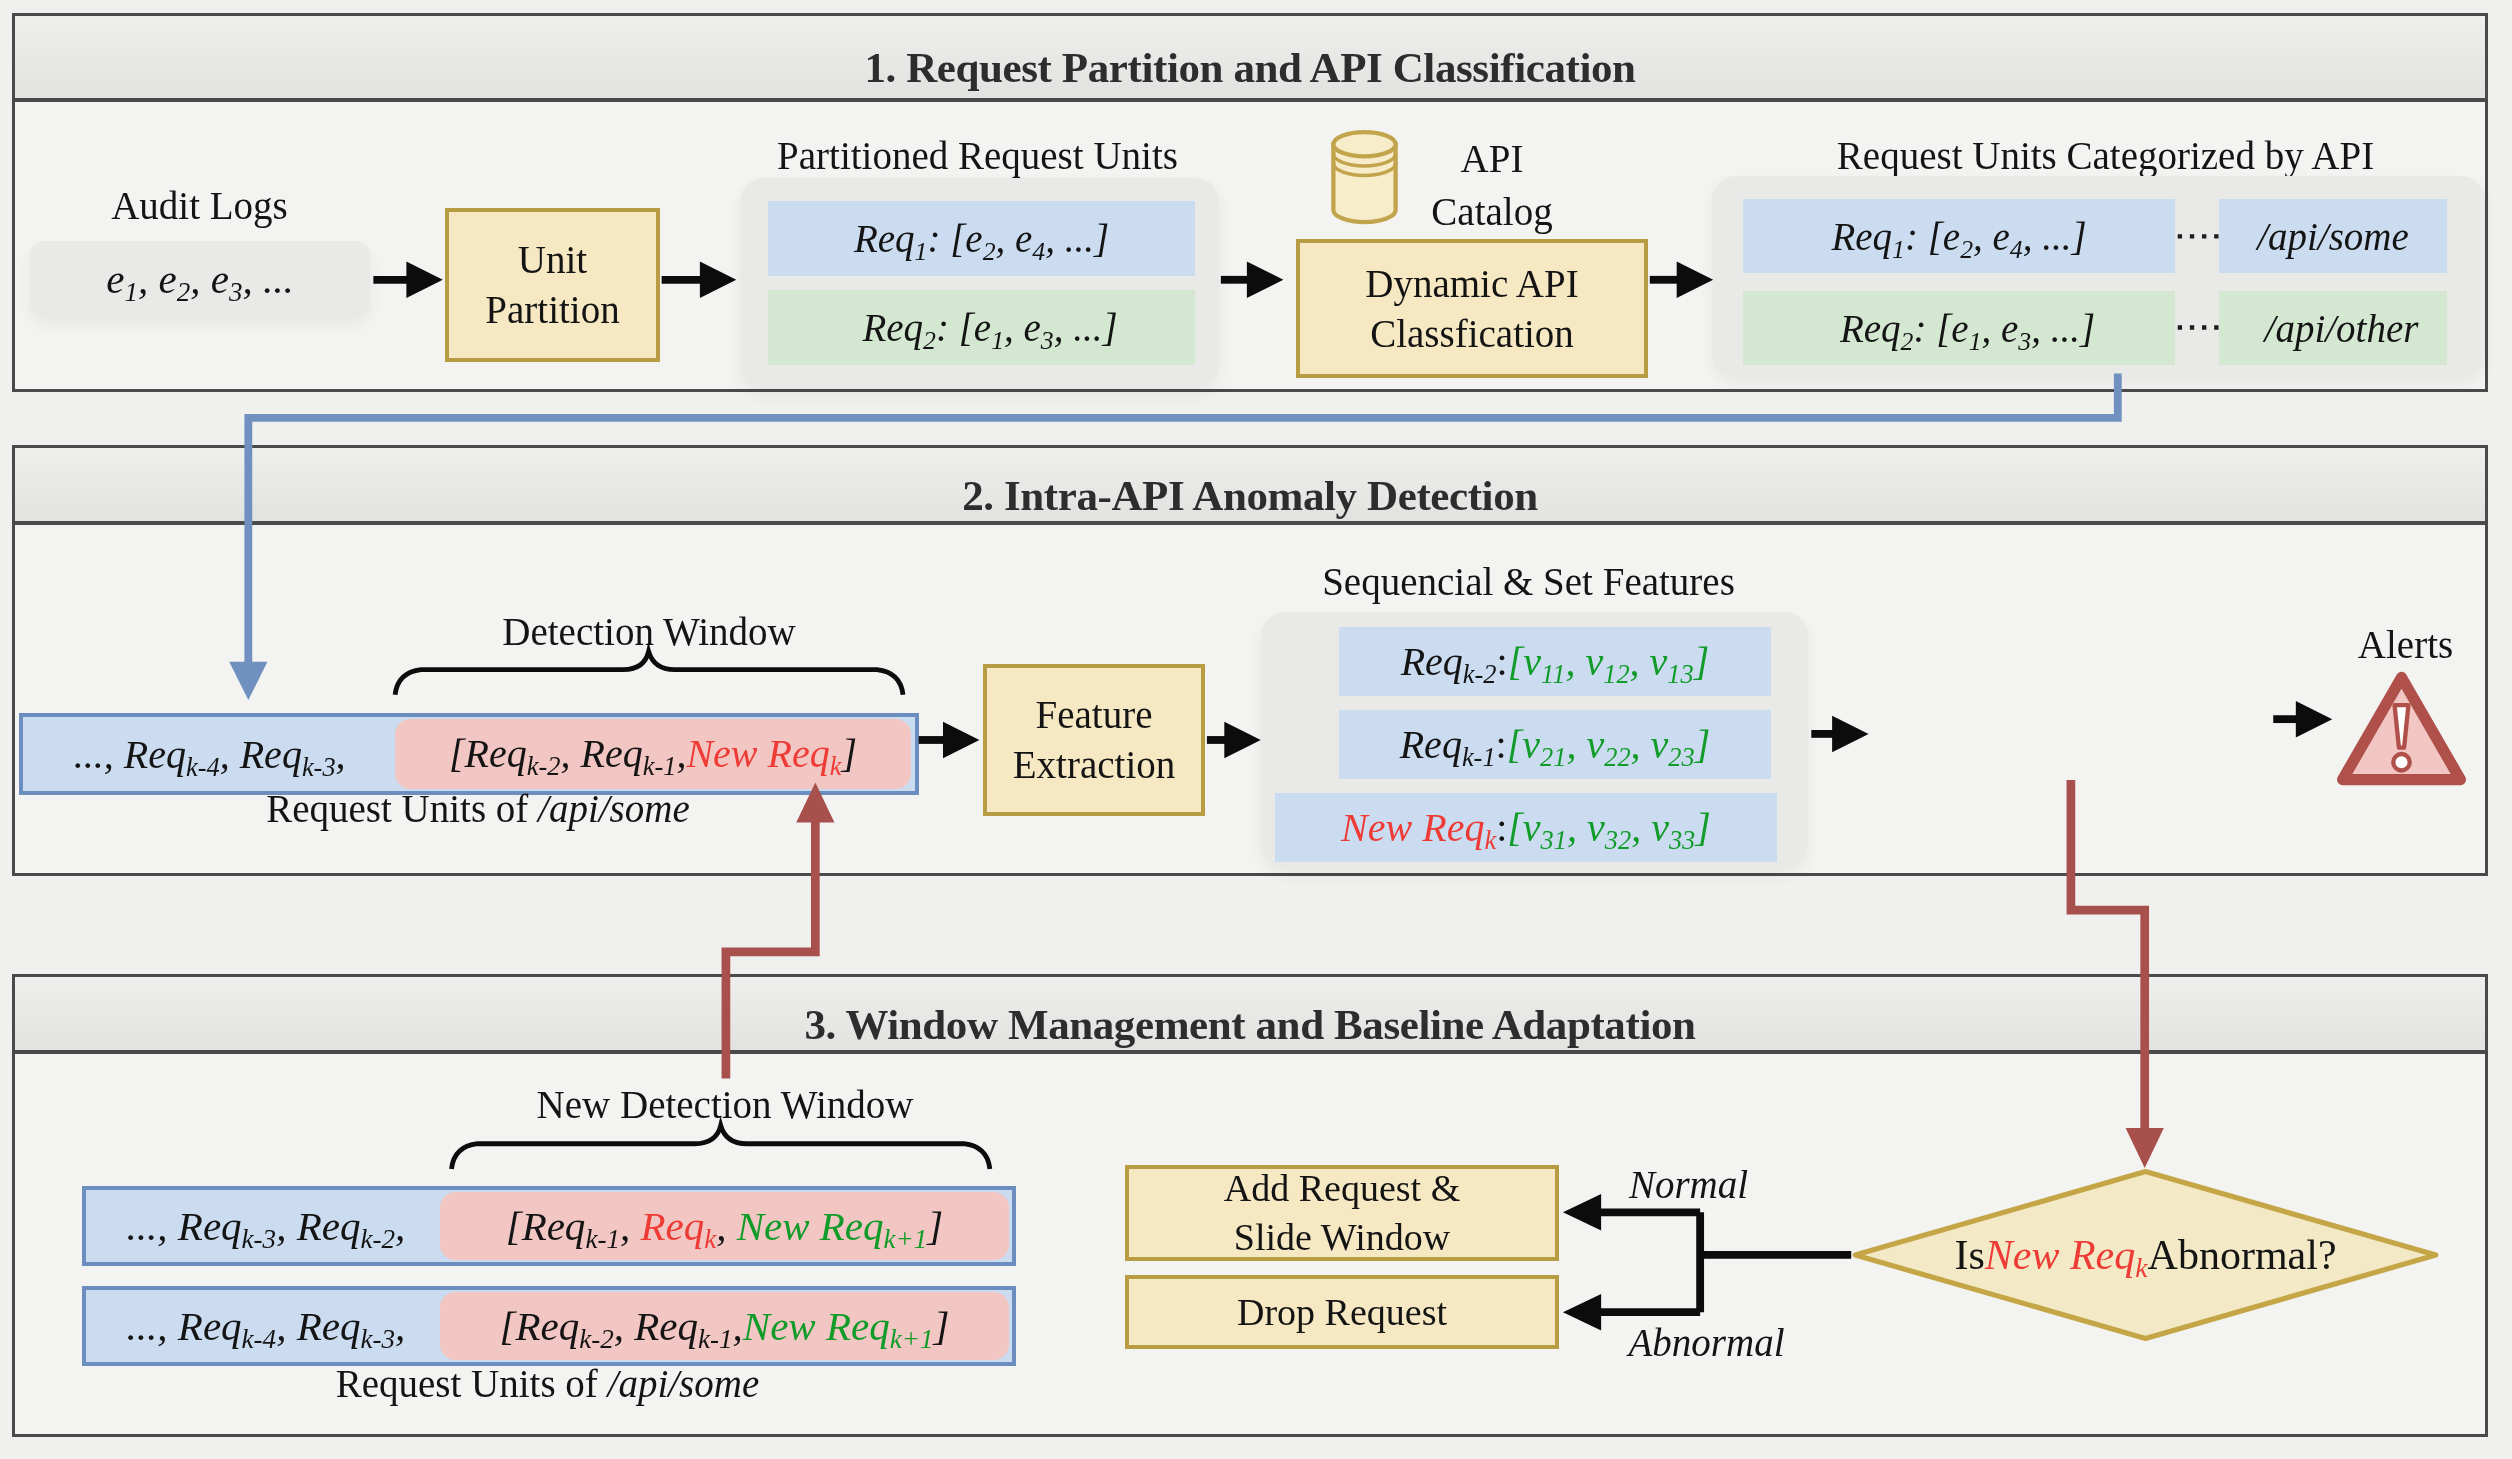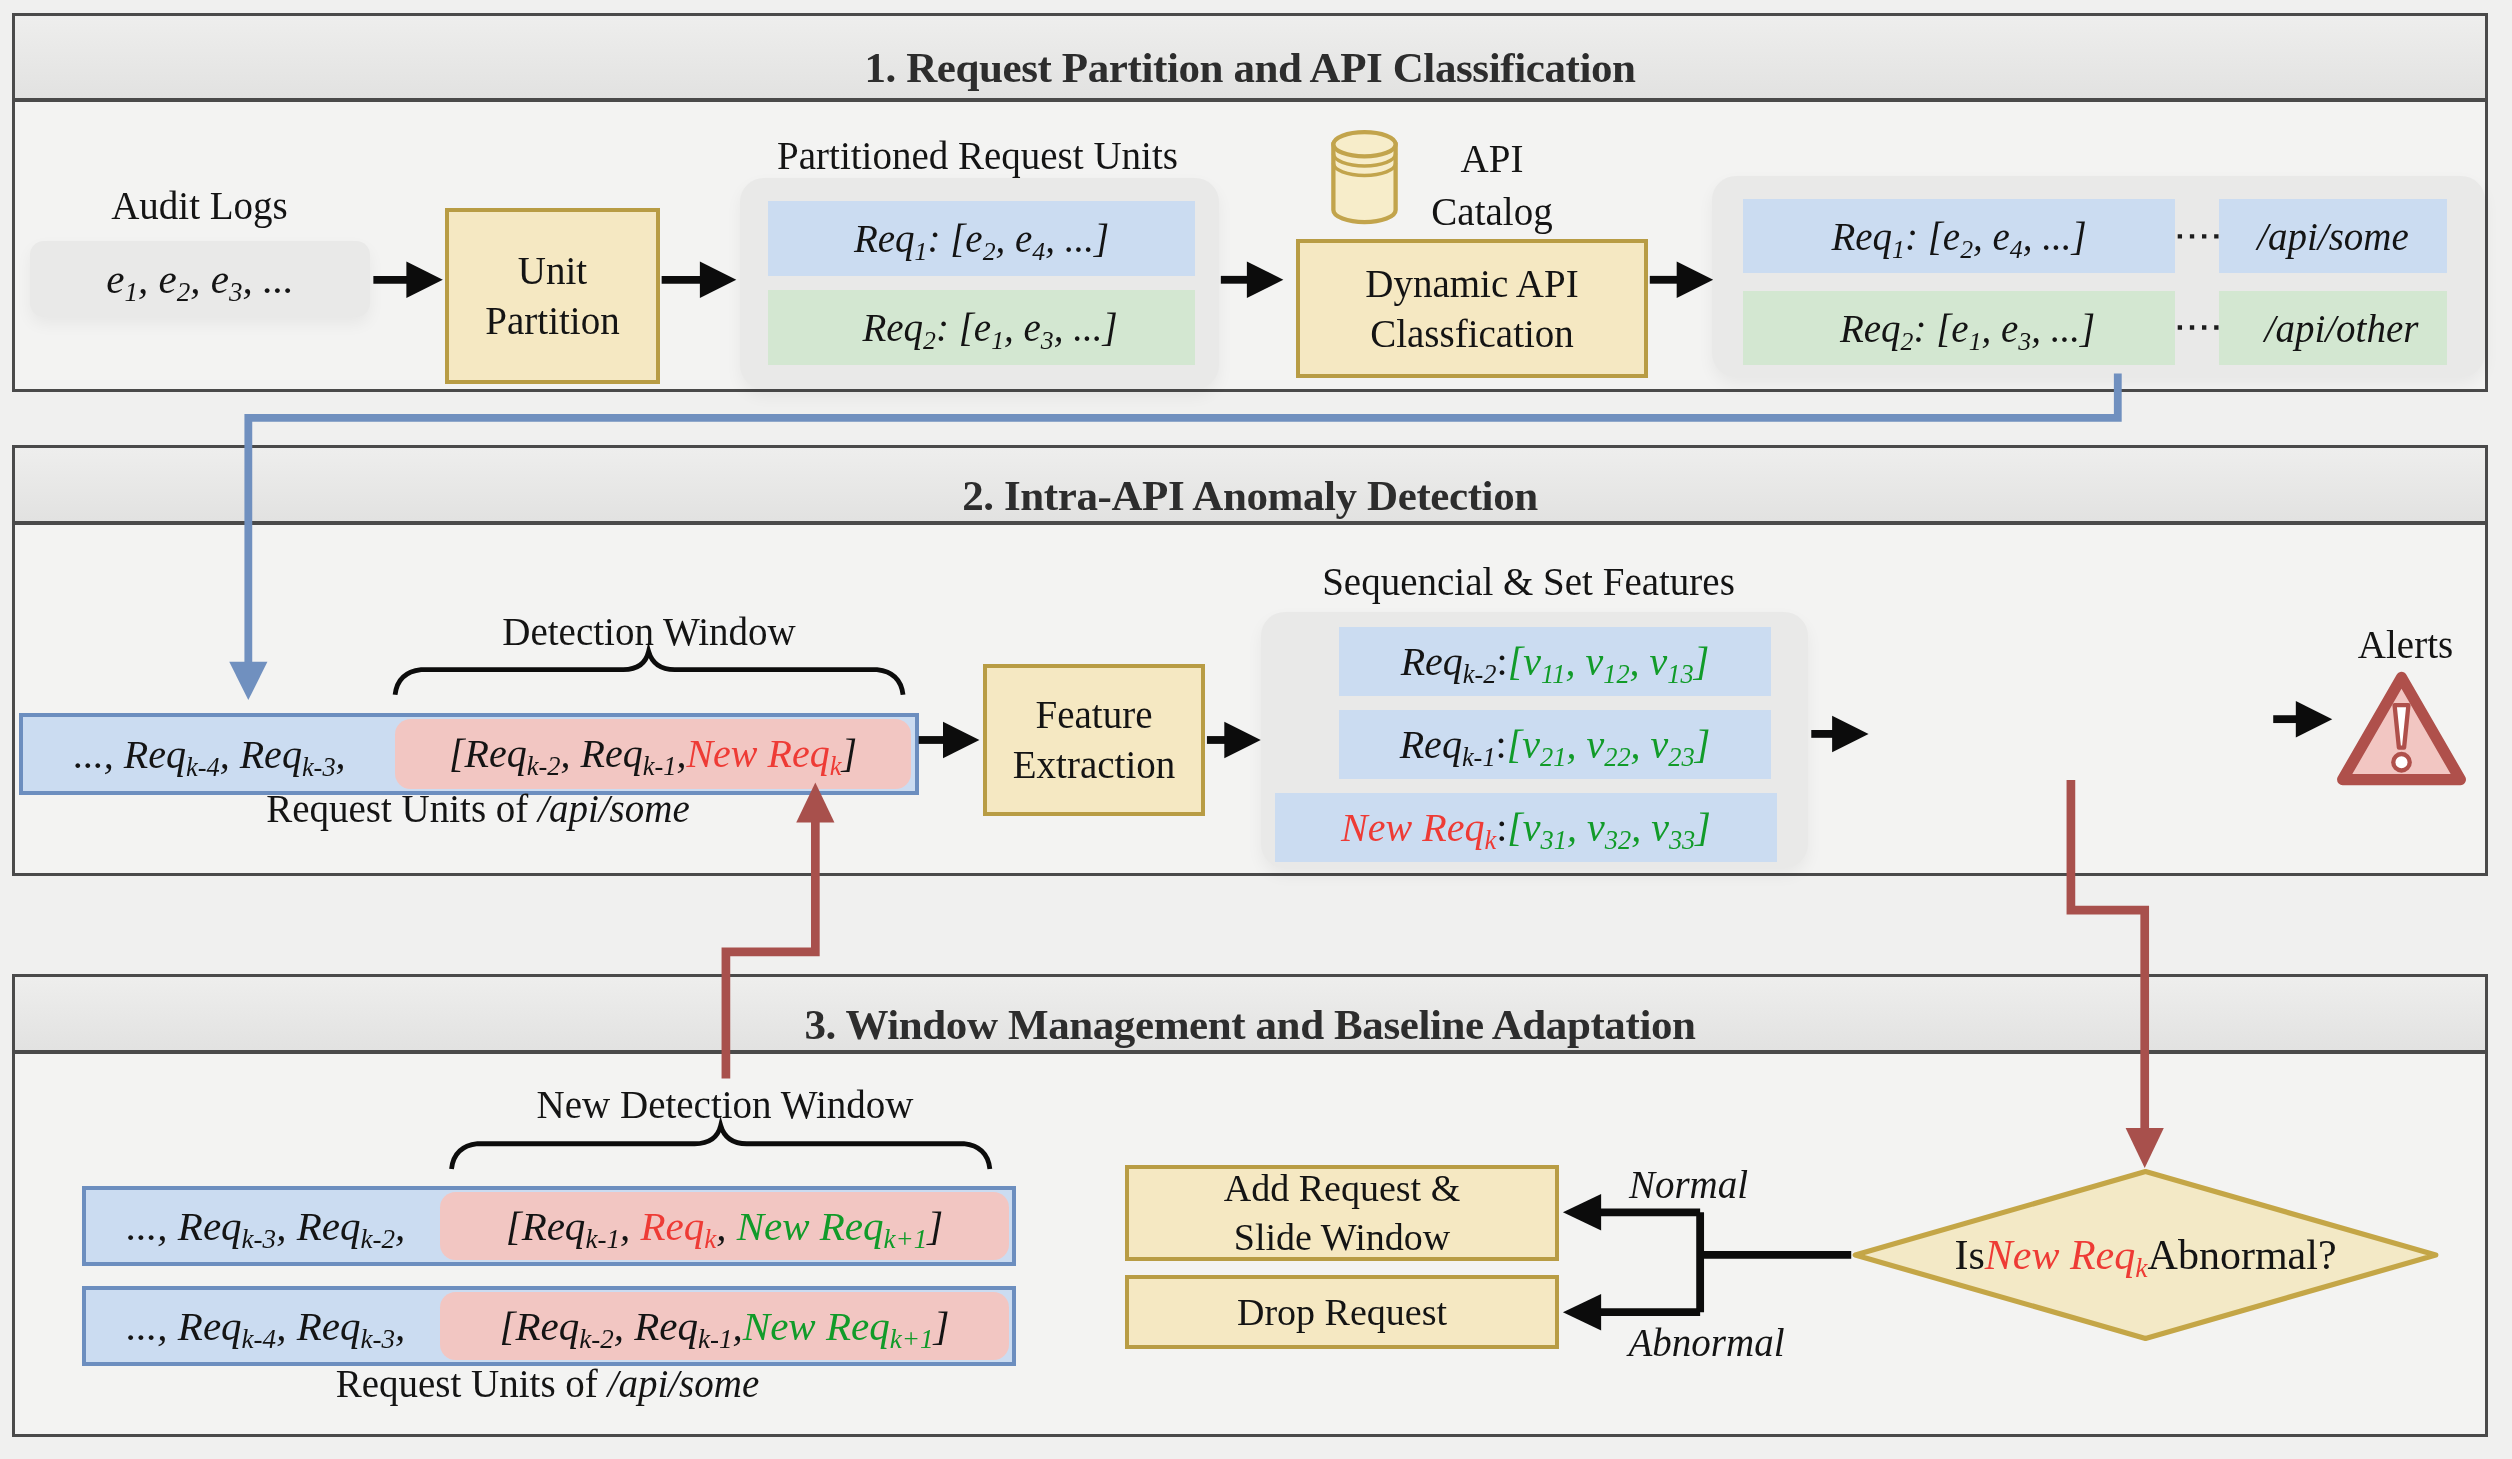--- a/index.html
+++ b/index.html
@@ -50,21 +50,21 @@
     <div class="panel-header" style="height:82px;">
       <div class="panel-title">1. Request Partition and API Classification</div>
     </div>
   </section>
 
   <div class="lbl" style="left:52px;top:185px;width:295px;">Audit Logs</div>
   <div class="box grp" style="left:30px;top:241px;width:340px;height:76px;border-radius:14px;">
     <div class="math" style="font-size:41px;"><span>e<sub>1</sub></span><span>, e<sub>2</sub></span><span>, e<sub>3</sub></span><span>, ...</span></div>
   </div>
 
-  <div class="box ybox" style="left:445px;top:208px;width:215px;height:176px;">
+  <div class="box ybox" style="left:445px;top:208px;width:215px;height:154px;">
     <div>Unit</div>
     <div>Partition</div>
   </div>
 
   <div class="lbl" style="left:717px;top:135px;width:521px;">Partitioned Request Units</div>
   <div class="grp" style="left:740px;top:178px;width:479px;height:211px;">
     <div class="chip blue math" style="left:28px;top:23.4px;width:427px;height:75px;">
         <span>Req<sub>1</sub></span>
         <span>: [e<sub>2</sub></span>
         <span>, e<sub>4</sub></span>
@@ -87,20 +87,21 @@
   <div class="lbl" style="left:1414px;top:133px;width:156px;line-height:1.35;">
     <div>API</div>
     <div>Catalog</div>
   </div>
 
   <div class="box ybox" style="left:1296px;top:239px;width:352px;height:139px;">
     <div>Dynamic API</div>
     <div>Classfication</div>
   </div>
 
+  <div class="lbl" style="left:1758px;top:135px;width:695px;">Request Units Categorized by API</div>
   <div class="grp" style="left:1712px;top:176px;width:773px;height:201px;">
     <div class="chip blue math" style="left:31px;top:23.4px;width:432px;height:74px;">
         <span>Req<sub>1</sub></span>
         <span>: [e<sub>2</sub></span>
         <span>, e<sub>4</sub></span>
         <span>, ...]</span>
       </div>
     <div class="chip blue math ital" style="left:507px;top:23.4px;width:228px;height:74px;">/api/some</div>
     <div class="chip green math" style="left:31px;top:115px;width:432px;height:74px;">
         <span>Req<sub>2</sub></span>

